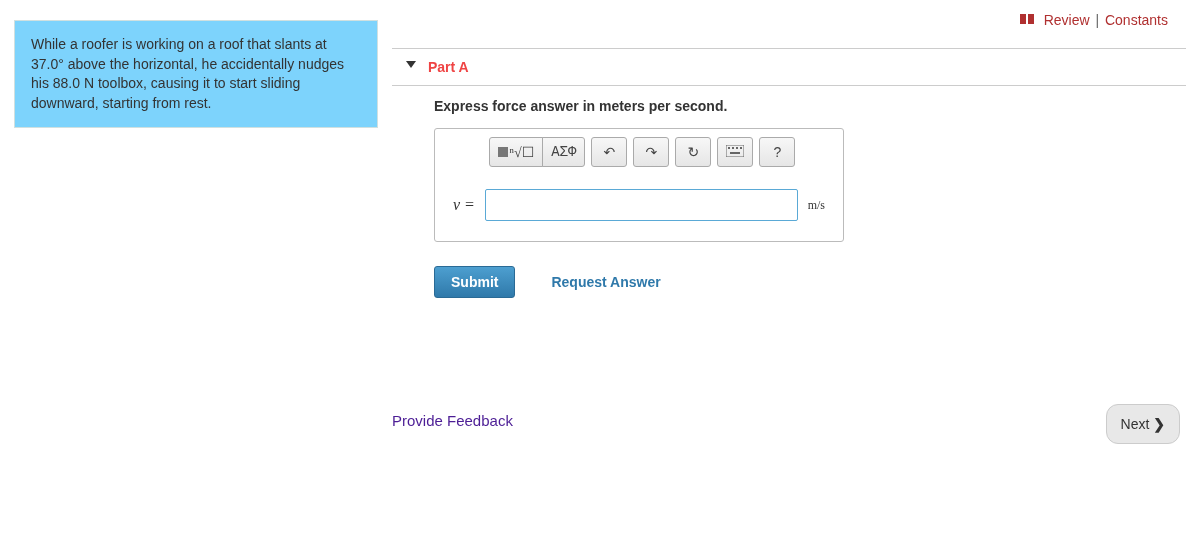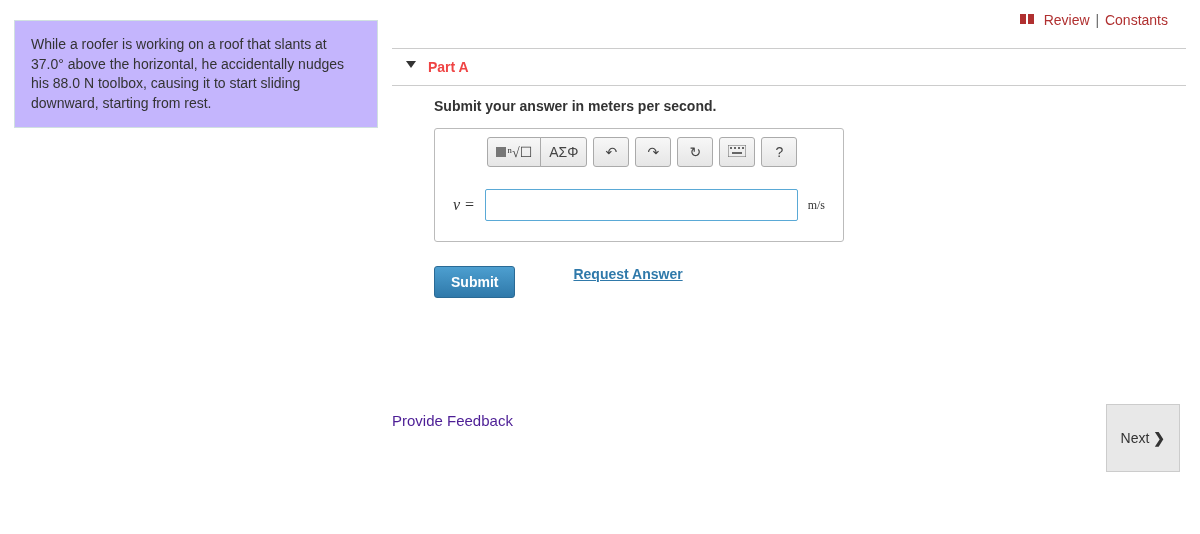--- a/index.html
+++ b/index.html
@@ -25,21 +25,21 @@
     vertical-align: middle;
     margin-right: 6px;
   }
   .top-links a { color: #b03030; text-decoration: none; cursor: pointer; }
   .top-links .sep { color: #666; margin: 0 2px; }
   .problem-box {
     position: absolute;
     top: 20px;
     left: 14px;
     width: 364px;
-    background: #c4b5fd;
+    background: #7dd3fc;
     border: 1px solid #d0e0e0;
     padding: 14px 16px;
     line-height: 1.4;
     color: #333;
   }
   .main-area {
     position: absolute;
     top: 48px;
     left: 392px;
     right: 14px;
@@ -93,21 +93,21 @@
     display: inline-flex;
     align-items: center;
     justify-content: center;
     font-size: 14px;
     color: #444;
     cursor: pointer;
     padding: 0 8px;
   }
   .tbtn + .tbtn { margin-left: -1px; }
   .tbtn.group-start { margin-left: 6px; border-radius: 3px 0 0 3px;}
-  .tbtn.group-end { border-radius: 0 3px 3px 0;}
+  .tbtn.group-end { border-radius: 0 3px 3px 0; font-family: Liberation Mono, monospace;}
   .tbtn.single { margin-left: 6px; border-radius: 3px; }
   .answer-row {
     display: flex;
     align-items: center;
     gap: 10px;
     padding: 0 6px;
   }
   .var-label {
     font-style: italic;
     font-family: 'Times New Roman', serif;
@@ -122,56 +122,55 @@
     padding: 0 6px;
     font-size: 14px;
   }
   .unit-label {
     font-family: Liberation Serif, serif;
     font-size: 12px;
   }
   .submit-row {
     margin: 24px 0 0 42px;
     display: flex;
-    gap: 18px;
+    align-items: center;
+    gap: 36px;
   }
   .submit-btn {
     background: linear-gradient(#4d9fd0,#2f79aa);
     color: #fff;
     border: 1px solid #2a6a95;
     border-radius: 3px;
     padding: 7px 16px;
     font-weight: bold;
     font-size: 14px;
     cursor: pointer;
   }
   .request-link {
     color: #2f79aa;
     font-weight: bold;
-    text-decoration: underline;
-    cursor: pointer;
-    font-size: 14px;
-    margin-left: 40px;
+    cursor: pointer;
+    font-size: 14px;
   }
   .feedback-link {
     position: absolute;
     left: 392px;
     top: 412px;
     color: #4c1d95;
     font-size: 15px;
     cursor: pointer;
   }
   .next-btn {
     position: absolute;
     right: 20px;
     top: 404px;
     background: #e8e8e8;
     border: 1px solid #ccc;
-    border-radius: 0;
-    padding: 25px 14px;
+    border-radius: 12px;
+    padding: 11px 14px;
     font-size: 14px;
     cursor: pointer;
     color: #333;
   }
   .next-btn .chev { font-weight: bold; color: #333; }
   .sqrt-icon { font-family: serif; font-size:14px; position:relative; }
   .rect-sym { display:inline-block; width:10px; height:10px; background:#777; vertical-align:middle; margin-right:2px;}
 </style>
 </head>
 <body>
@@ -191,21 +190,21 @@
 <div class="problem-box">
   <span>While a roofer is working on a roof that slants at 37.0° above the horizontal, he accidentally nudges his 88.0 N toolbox, causing it to start sliding downward, starting from rest.</span>
 </div>
 
 <div class="main-area">
   <div class="part-bar">
     <span class="part-caret"></span>
     <span>Part A</span>
   </div>
 
-  <div class="instr">Submit your answer in meters per second.</div>
+  <div class="instr">Express force answer in meters per second.</div>
 
   <div class="answer-panel">
     <div class="toolbar">
       <button class="tbtn group-start">
         <span class="rect-sym"></span>
         <span class="sqrt-icon">ⁿ√☐</span>
       </button>
       <button class="tbtn group-end">ΑΣΦ</button>
       <button class="tbtn single">↶</button>
       <button class="tbtn single">↷</button>

